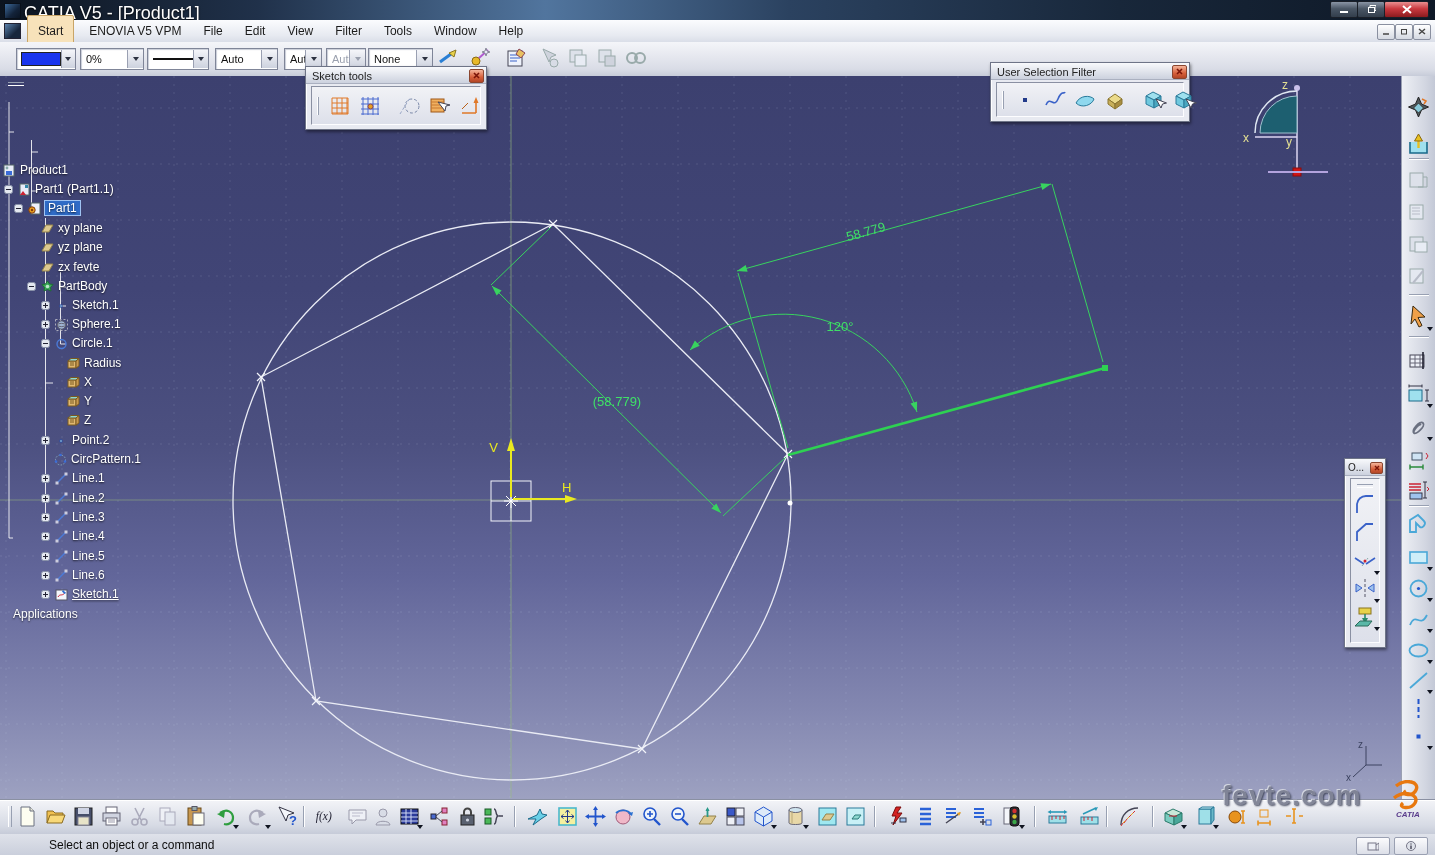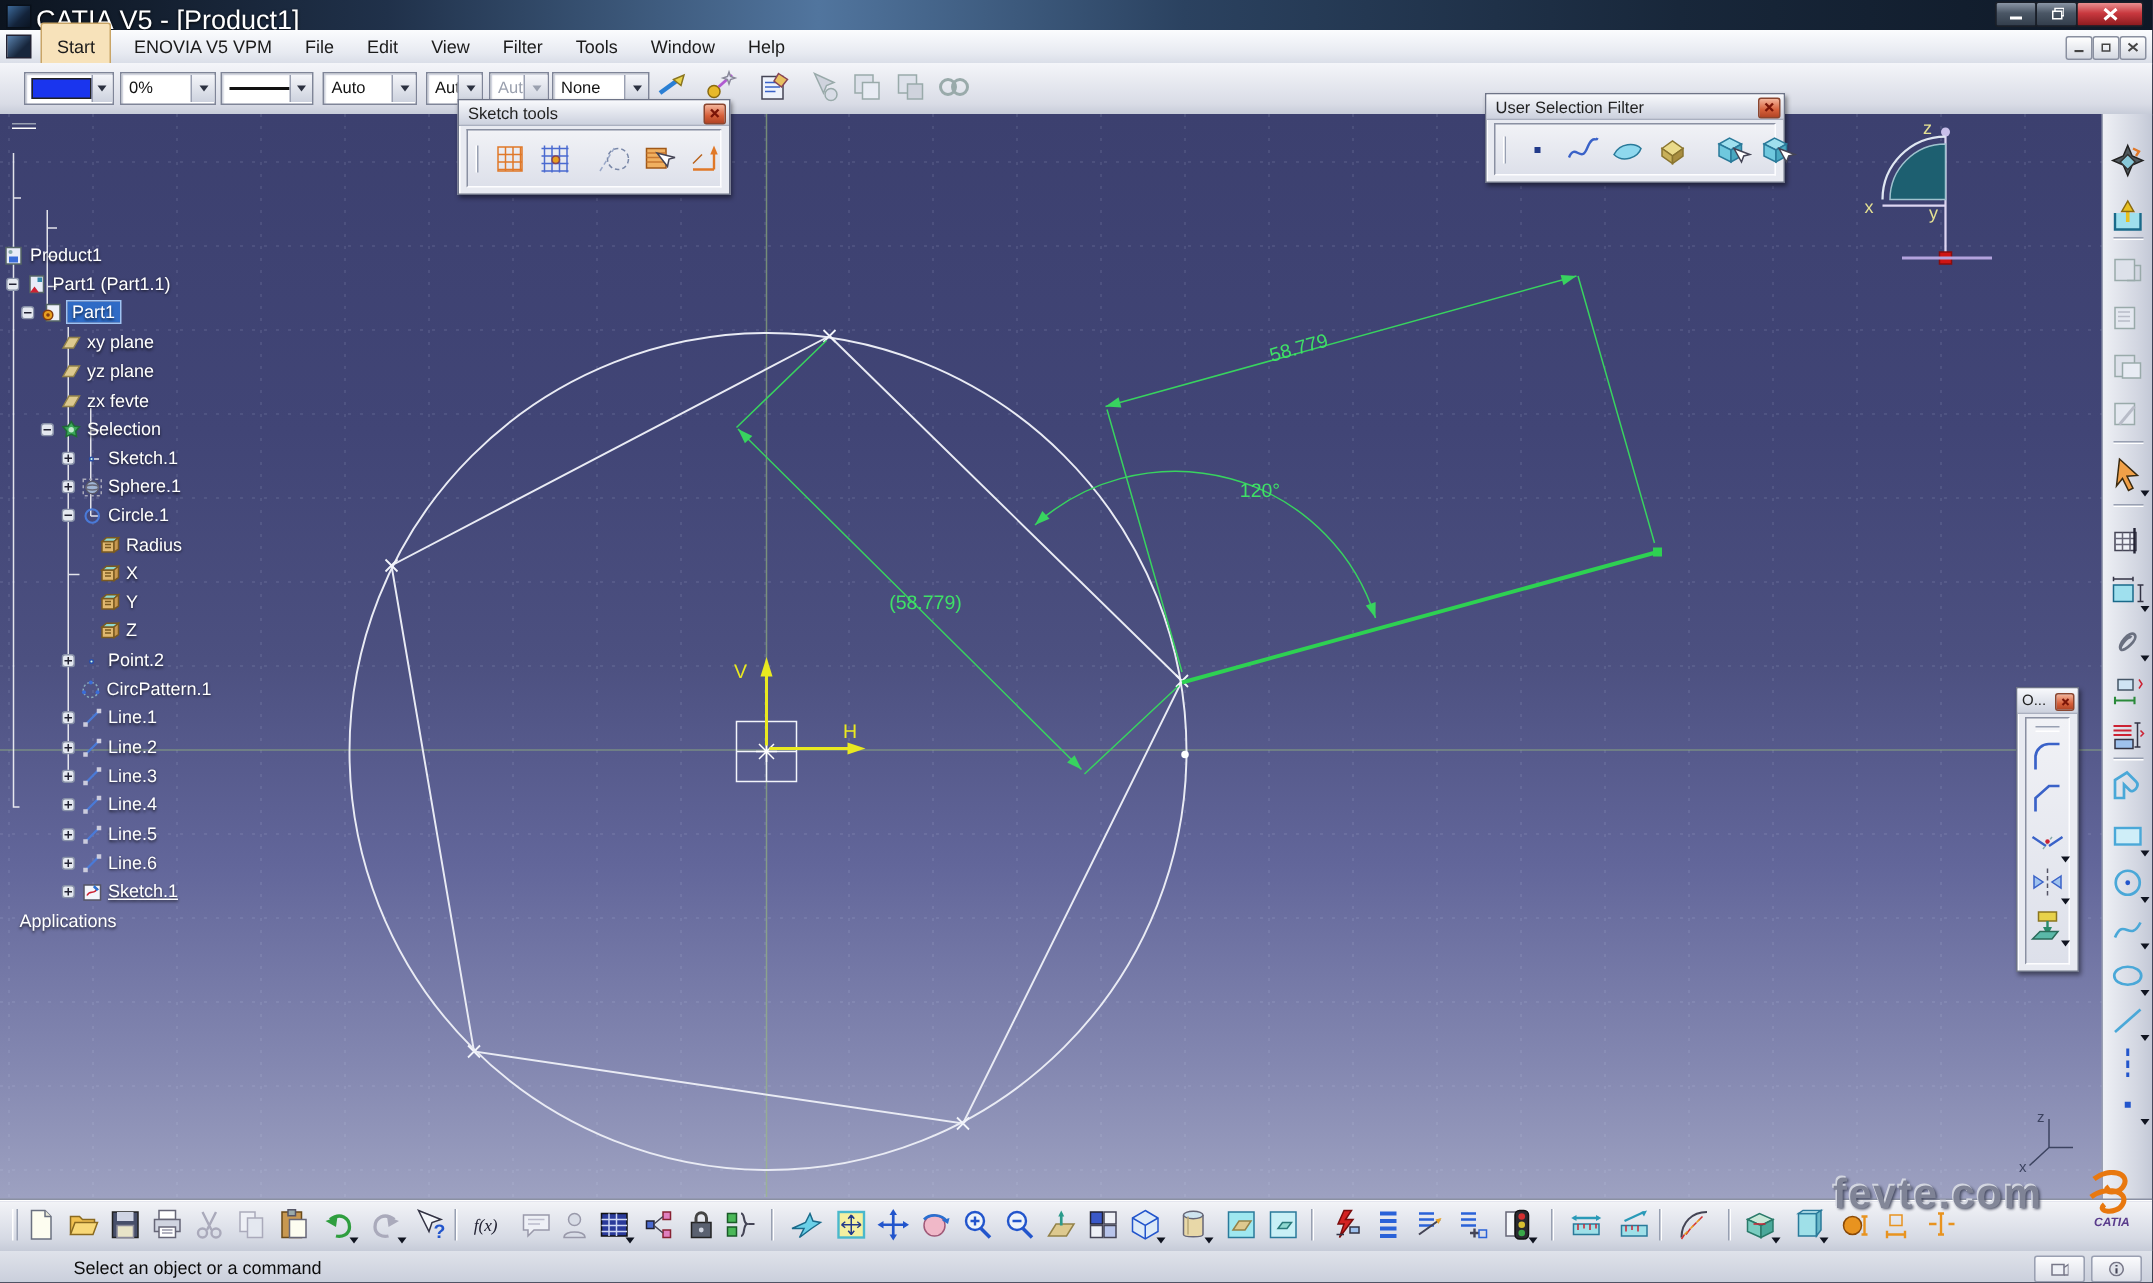--- a/index.html
+++ b/index.html
@@ -404,21 +404,21 @@
             <rect x="0.5" y="0.5" width="8" height="8" rx="2" fill="#e4e8f0" stroke="#8891a8"></rect>
             <path d="M2 4.5h5" stroke="#223"></path>
           </svg>
         </span>
       <span class="ti">
           <svg viewBox="0 0 15 15">
             <path d="M7.5 2l2 3 3.5.5-2.5 3 .5 3.5-3.5-1.5L4 12l.5-3.5L2 5.5 5.5 5z" fill="#3aa858" stroke="#1f6a36"></path>
             <circle cx="7.5" cy="7.5" r="1.8" fill="#bfe8cc"></circle>
           </svg>
         </span>
-      <span>Selection</span>
+      <span>PartBody</span>
     </div>
     <div class="trow" style="left:41px;top:221px">
       <span class="exp">
           <svg viewBox="0 0 9 9">
             <rect x="0.5" y="0.5" width="8" height="8" rx="2" fill="#e4e8f0" stroke="#8891a8"></rect>
             <path d="M2 4.5h5M4.5 2v5" stroke="#223"></path>
           </svg>
         </span>
       <span class="ti">
           <svg viewBox="0 0 15 15">

